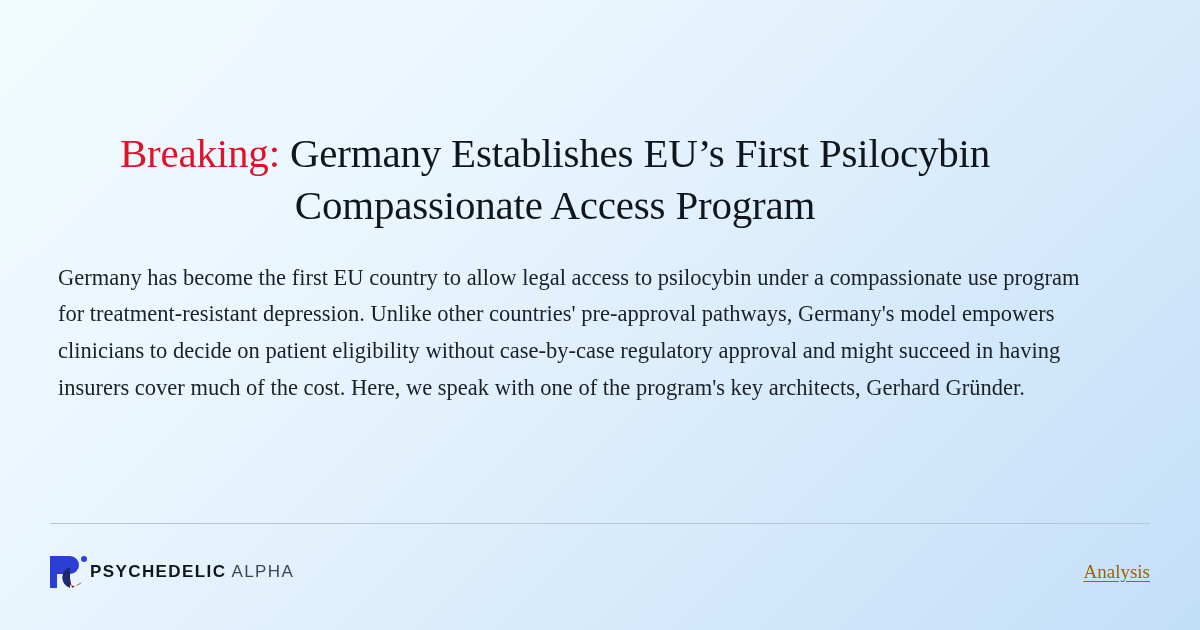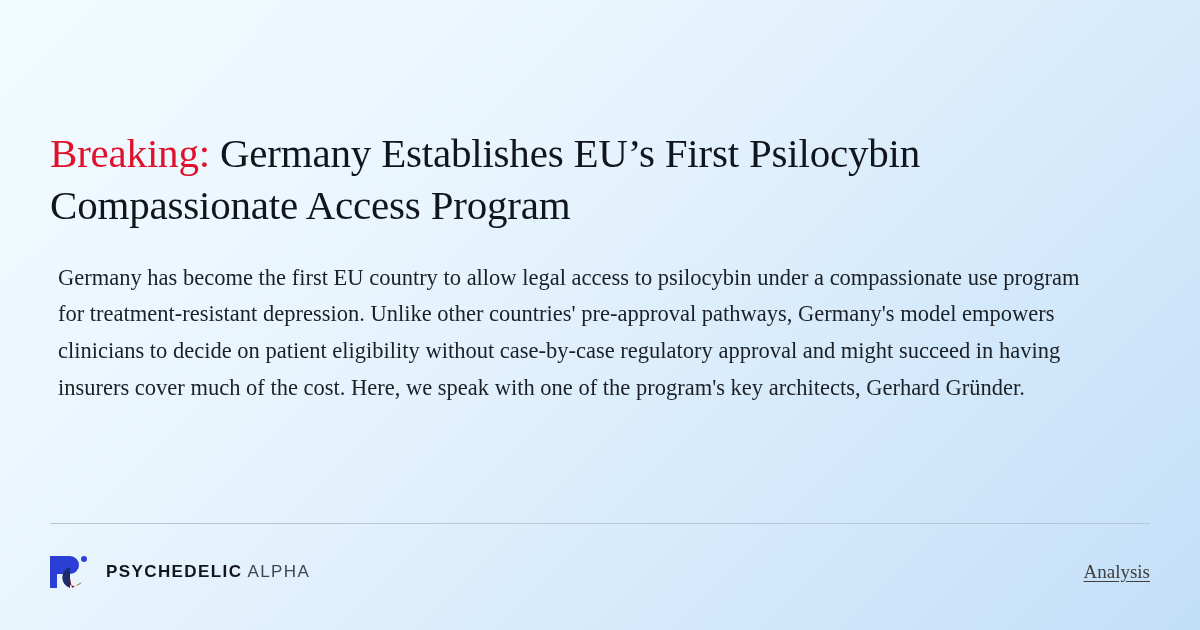--- a/index.html
+++ b/index.html
@@ -31,20 +31,21 @@
   }
   .headline {
     font-family: "Liberation Serif", serif;
     font-size: 41px;
     line-height: 1.28;
     color: #11161c;
     font-weight: 400;
     letter-spacing: -0.2px;
     margin: 0 0 20px 0;
     max-width: 1010px;
+    text-align: center;
   }
   .headline .breaking {
     color: #e0112b;
   }
   .standfirst {
     font-family: "Liberation Serif", serif;
     font-size: 22.5px;
     line-height: 1.63;
     color: #1b2026;
     margin: 8px;
@@ -60,21 +61,20 @@
     margin-bottom: 30px;
   }
   .footer {
     display: flex;
     align-items: center;
     justify-content: space-between;
   }
   .brand {
     display: flex;
     align-items: center;
-    gap: 16px;
   }
   .logo-mark {
     width: 40px;
     height: 36px;
     flex: 0 0 auto;
   }
   .brand-name {
     font-family: "Liberation Sans", sans-serif;
     font-size: 17px;
     letter-spacing: 1.4px;
@@ -83,21 +83,21 @@
   .brand-name .bold {
     font-weight: 700;
   }
   .brand-name .light {
     font-weight: 400;
     color: #3d4854;
   }
   .category {
     font-family: "Liberation Serif", serif;
     font-size: 19px;
-    color: #404040;
+    color: #a16207;
     text-decoration: underline;
     text-underline-offset: 3px;
     text-align: center;
   }
 </style>
 </head>
 <body>
 
 <div class="card">
 

